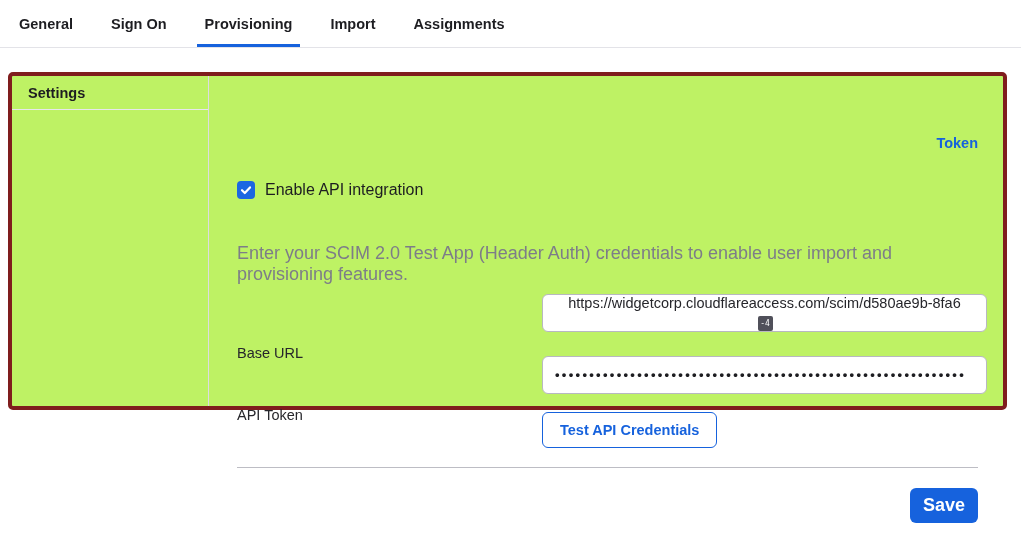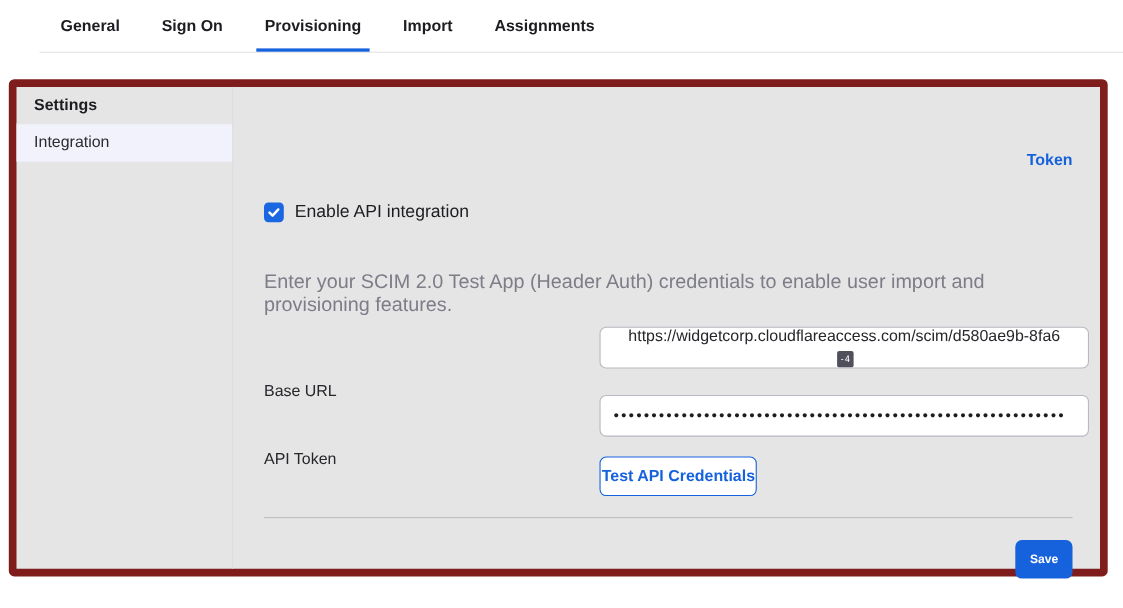--- a/index.html
+++ b/index.html
@@ -11,38 +11,38 @@
     color: #1d1d21;
     overflow: hidden;
   }
   .stage { position: relative; width: 1021px; height: 553px; }
 
   
   .tabbar {
     position: absolute; top: 0; left: 0; right: 0; height: 48px;
     border-bottom: 1px solid #e3e3e8;
     display: flex; align-items: stretch;
-    padding-left: 18px; gap: 36px; margin-left: 36px;
+    padding-left: 18px; gap: 36px;
   }
   .tab {
     position: relative; display: flex; align-items: center;
     font-size: 14.5px; font-weight: 700; color: #1d1d21;
     cursor: pointer; padding: 0 1px; white-space: nowrap;
   }
   .tab.active::after {
     content: ""; position: absolute; left: -7px; right: -7px; bottom: 0;
     height: 3px; background: #1662dd;
   }
 
   
   .panel {
     position: absolute; top: 72px; left: 8px;
-    width: 999px; height: 452px;
-    border: 7px solid #7f1d1d; border-radius: 5px;
-    display: flex; background: #e5e5e5;
+    width: 999px; height: 338px;
+    border: 4px solid #7f1d1d; border-radius: 5px;
+    display: flex; background: #bef264;
   }
 
   
   .sidebar { width: 197px; border-right: 1px solid #dcdce1; flex: 0 0 auto; }
   .sidebar-header {
     padding: 9px 16px 8px 16px; font-size: 14.5px; font-weight: 700;
     border-bottom: 1px solid #e7e7ec; color: #1d1d21;
   }
   .sidebar-item {
     padding: 9px 16px; font-size: 14.5px; color: #2c2c31;
@@ -93,56 +93,55 @@
     font-family: "DejaVu Sans Mono", monospace;
   }
   .masked-text {
     white-space: nowrap; overflow: hidden;
     font-size: 13px; font-weight: 700; letter-spacing: 2.3px; color: #1d1d21;
     transform: translateY(-1px);
   }
 
   .test-btn {
     position: absolute; top: 336px; left: 333px; height: 36px;
-    padding: 0 1px; background: #ffffff;
+    padding: 0 17px; background: #ffffff;
     border: 1px solid #1662dd; border-radius: 6px;
     color: #1662dd; font-size: 14.5px; font-weight: 700;
     font-family: inherit; cursor: pointer;
   }
 
   .footer-divider {
     position: absolute; top: 391px; left: 28px; right: 25px;
     height: 1px; background: #bdbdc4;
   }
 
   .save-btn {
     position: absolute; top: 412px; right: 25px; height: 35px;
     padding: 0 13px; background: #1662dd; border: none; border-radius: 6px;
-    color: #ffffff; font-size: 11px; font-weight: 700;
+    color: #ffffff; font-size: 18px; font-weight: 700;
     font-family: inherit; cursor: pointer;
   }
 </style>
 </head>
 <body>
 
 <div class="stage">
 
   <div class="tabbar">
     <div class="tab">General</div>
     <div class="tab">Sign On</div>
     <div class="tab active">Provisioning</div>
     <div class="tab">Import</div>
     <div class="tab">Assignments</div>
   </div>
 
   <div class="panel">
 
     <div class="sidebar">
       <div class="sidebar-header">Settings</div>
-      <div class="sidebar-item">Integration</div>
     </div>
 
     <div class="main">
 
       <div class="cancel-link">Token</div>
 
       <div class="check-row">
         <span class="checkbox">
           <svg width="12" height="12" viewBox="0 0 12 12">
             <polyline points="2,6.2 4.8,9 10,3.4" fill="none" stroke="#ffffff" stroke-width="2.2" stroke-linecap="round" stroke-linejoin="round"></polyline>

